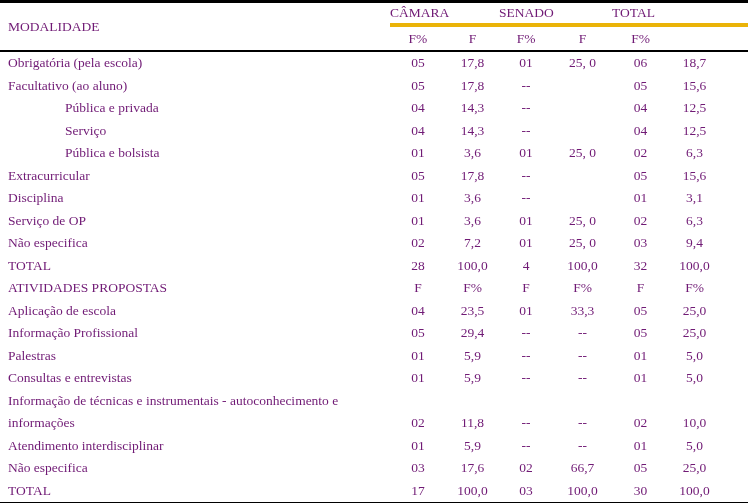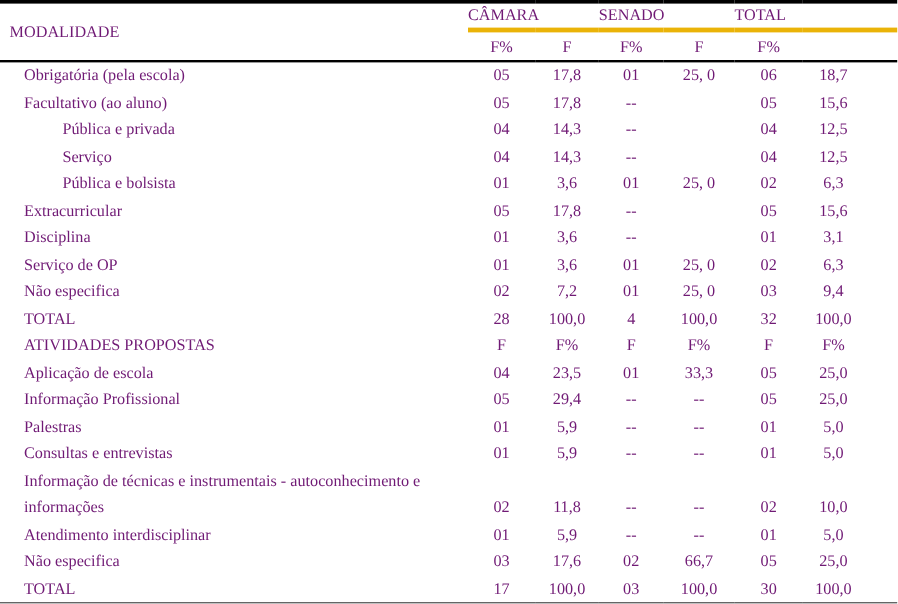--- a/index.html
+++ b/index.html
@@ -54,25 +54,25 @@
     border-bottom: 2px solid #000000;
   }
 
   tbody td {
     padding: 0;
     line-height: 22.5px;
     vertical-align: bottom;
   }
   td.label-cell {
     text-align: left;
-    padding-left: 20px;
+    padding-left: 8px;
     padding-right: 6px;
   }
   td.label-cell.indent {
-    padding-left: 52px;
+    padding-left: 65px;
   }
   td.num {
     text-align: center;
     white-space: nowrap;
   }
   td.num.c6 {
     padding-right: 28px;
   }
 </style>
 </head>

